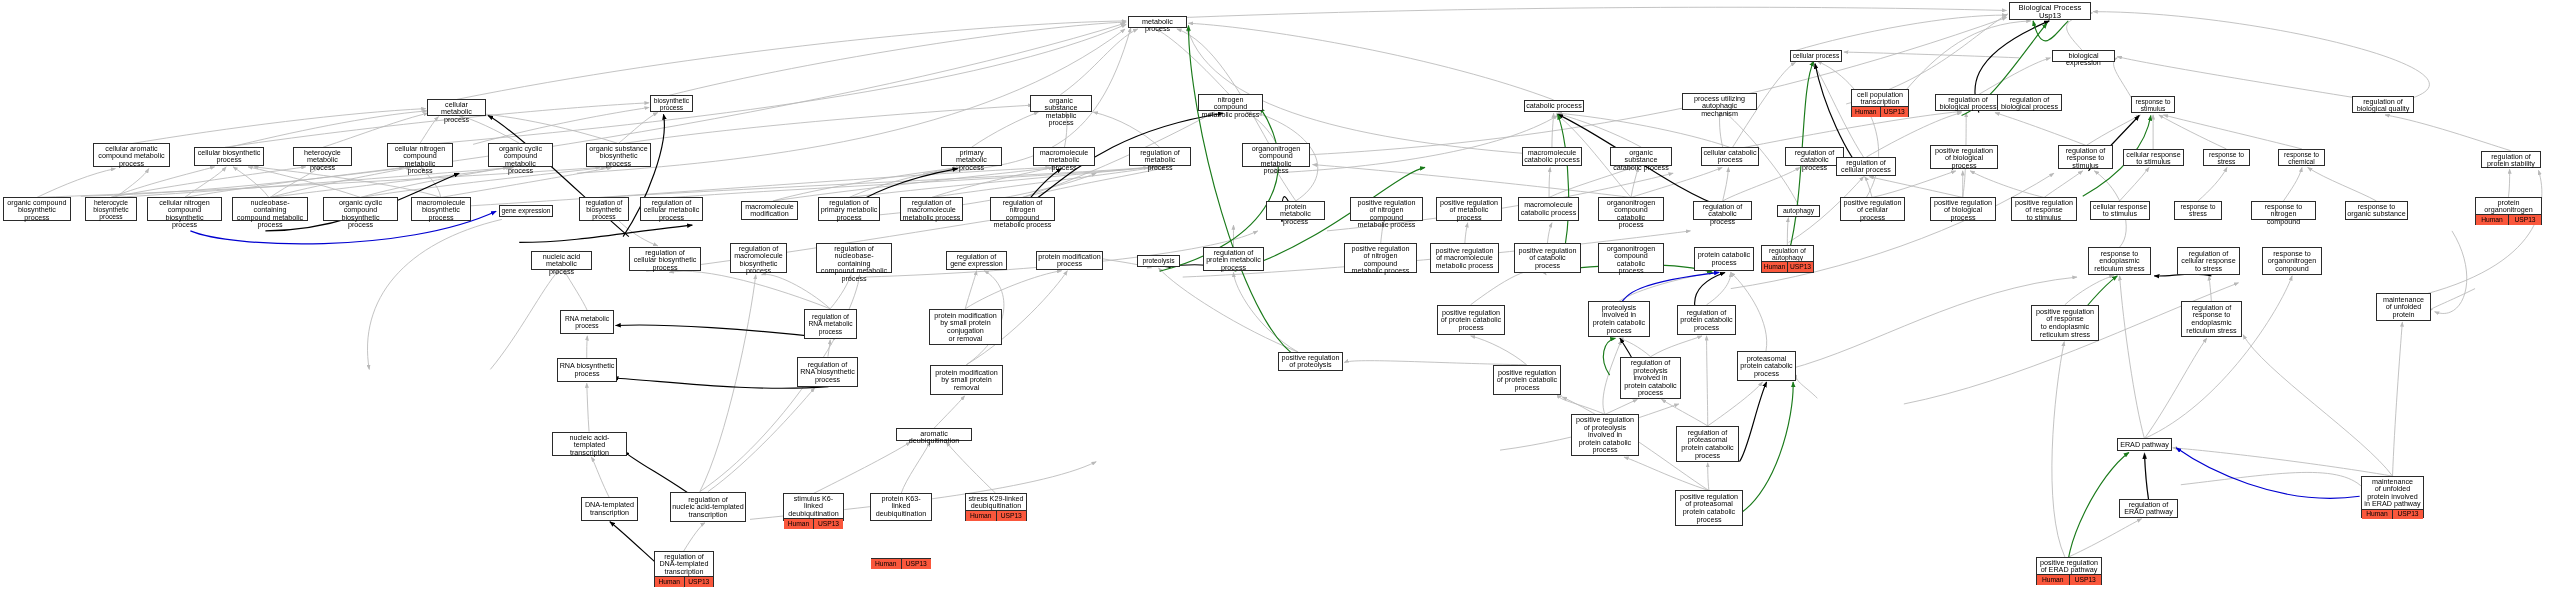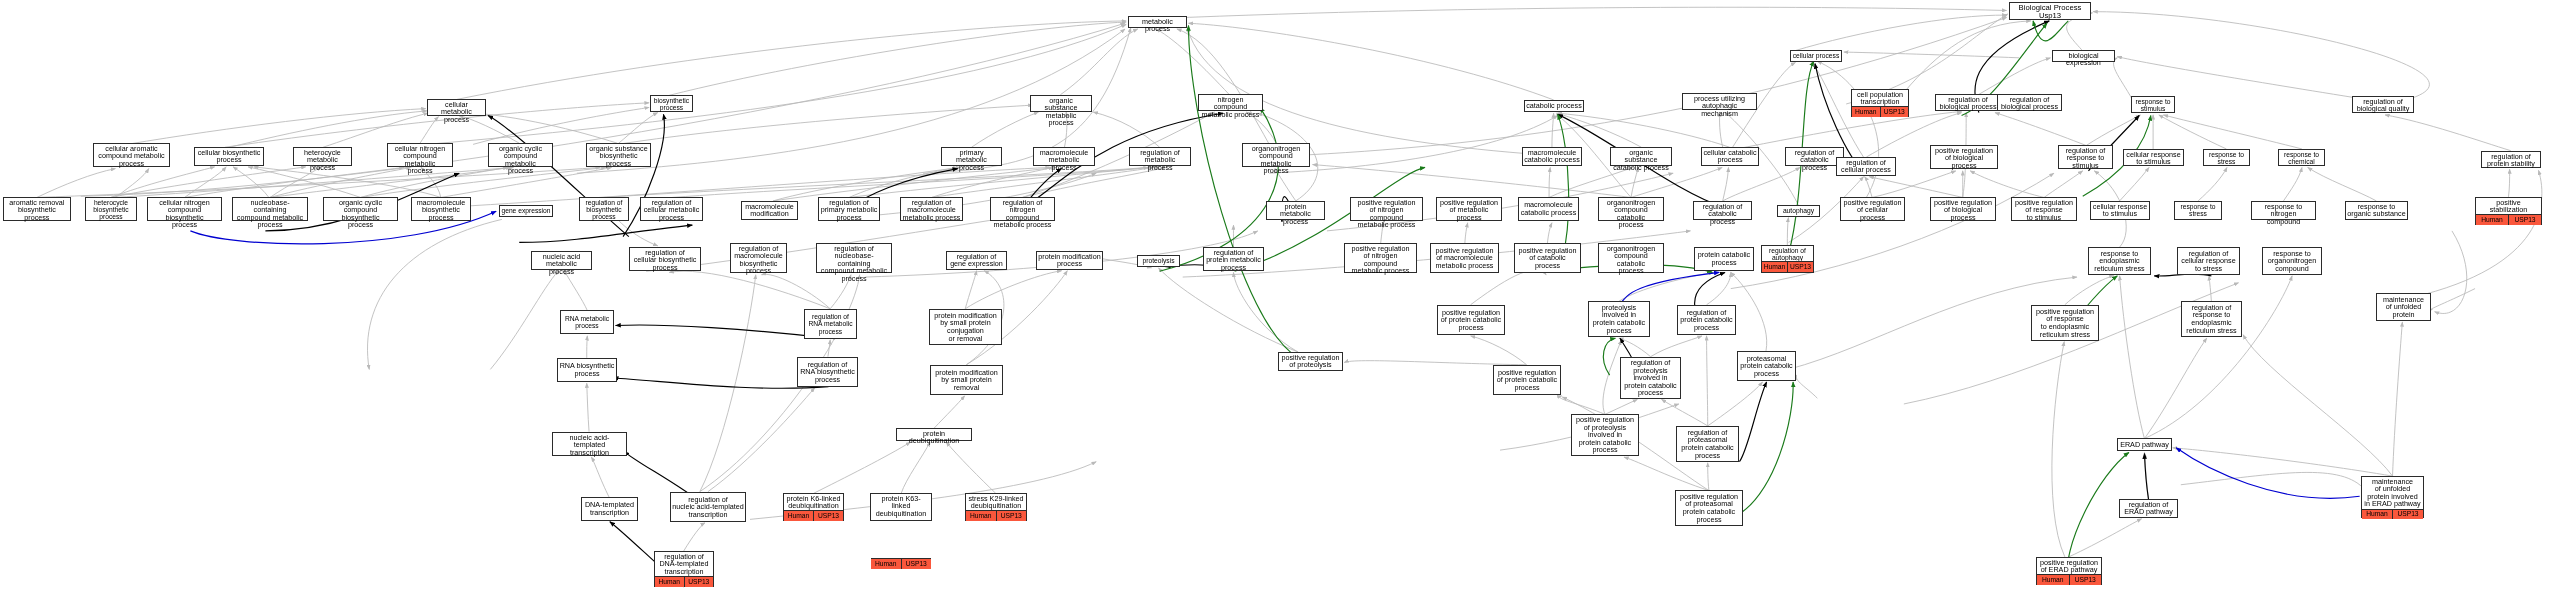--- a/index.html
+++ b/index.html
@@ -523,21 +523,21 @@
     </div>
     <div class="node small" style="left: 2278px; top: 149px; width: 47px; height: 17.3px;">
       <div class="title">response to
 chemical</div>
     </div>
     <div class="node" style="left: 2481px; top: 151px; width: 60px; height: 17.3px;">
       <div class="title">regulation of
 protein stability</div>
     </div>
     <div class="node" style="left: 2.9px; top: 197px; width: 68px; height: 24px;">
-      <div class="title">aromatic removal
+      <div class="title">organic compound
 biosynthetic
 process</div>
     </div>
     <div class="node small" style="left: 85px; top: 197px; width: 52px; height: 24px;">
       <div class="title">heterocycle
 biosynthetic
 process</div>
     </div>
     <div class="node" style="left: 147px; top: 197px; width: 75px; height: 24px;">
       <div class="title">cellular nitrogen
@@ -646,21 +646,21 @@
     </div>
     <div class="node" style="left: 2251px; top: 201px; width: 65px; height: 18.5px;">
       <div class="title">response to
 nitrogen compound</div>
     </div>
     <div class="node" style="left: 2345px; top: 201px; width: 63px; height: 18.5px;">
       <div class="title">response to
 organic substance</div>
     </div>
     <div class="node" style="left: 2475px; top: 197px; width: 67px; height: 28px;">
-      <div class="title">positive stabilization</div>
+      <div class="title">protein organonitrogen</div>
       <div class="gene-strip">
         <div class="cell left">Human</div>
         <div class="cell">USP13</div>
       </div>
     </div>
     <div class="node" style="left: 531px; top: 251px; width: 61px; height: 18.5px;">
       <div class="title">nucleic acid
 metabolic process</div>
     </div>
     <div class="node" style="left: 629px; top: 247px; width: 72px; height: 24px;">
@@ -815,21 +815,21 @@
     <div class="node" style="left: 557px; top: 358px; width: 60px; height: 24px;">
       <div class="title">RNA biosynthetic
 process</div>
     </div>
     <div class="node" style="left: 797px; top: 357px; width: 61px; height: 30px;">
       <div class="title">regulation of
 RNA biosynthetic
 process</div>
     </div>
     <div class="node" style="left: 896px; top: 428px; width: 76px; height: 12.7px;">
-      <div class="title">protein deubiquitination</div>
+      <div class="title">aromatic deubiquitination</div>
     </div>
     <div class="node" style="left: 930px; top: 365px; width: 73px; height: 30px;">
       <div class="title">protein modification
 by small protein
 removal</div>
     </div>
     <div class="node" style="left: 1571px; top: 414px; width: 68px; height: 42px;">
       <div class="title">positive regulation
 of proteolysis
 involved in
@@ -868,21 +868,21 @@
     <div class="node" style="left: 581px; top: 497px; width: 57px; height: 24px;">
       <div class="title">DNA-templated
 transcription</div>
     </div>
     <div class="node" style="left: 670px; top: 492px; width: 76px; height: 30px;">
       <div class="title">regulation of
 nucleic acid-templated
 transcription</div>
     </div>
     <div class="node" style="left: 783px; top: 493px; width: 61px; height: 28px;">
-      <div class="title">protein K6-linked
+      <div class="title">stimulus K6-linked
 deubiquitination</div>
       <div class="gene-strip">
         <div class="cell left">Human</div>
         <div class="cell">USP13</div>
       </div>
     </div>
     <div class="node" style="left: 870px; top: 493px; width: 62px; height: 28px; gap: 40px;">
       <div class="title">protein K63-linked
 deubiquitination</div>
       <div class="gene-strip">

